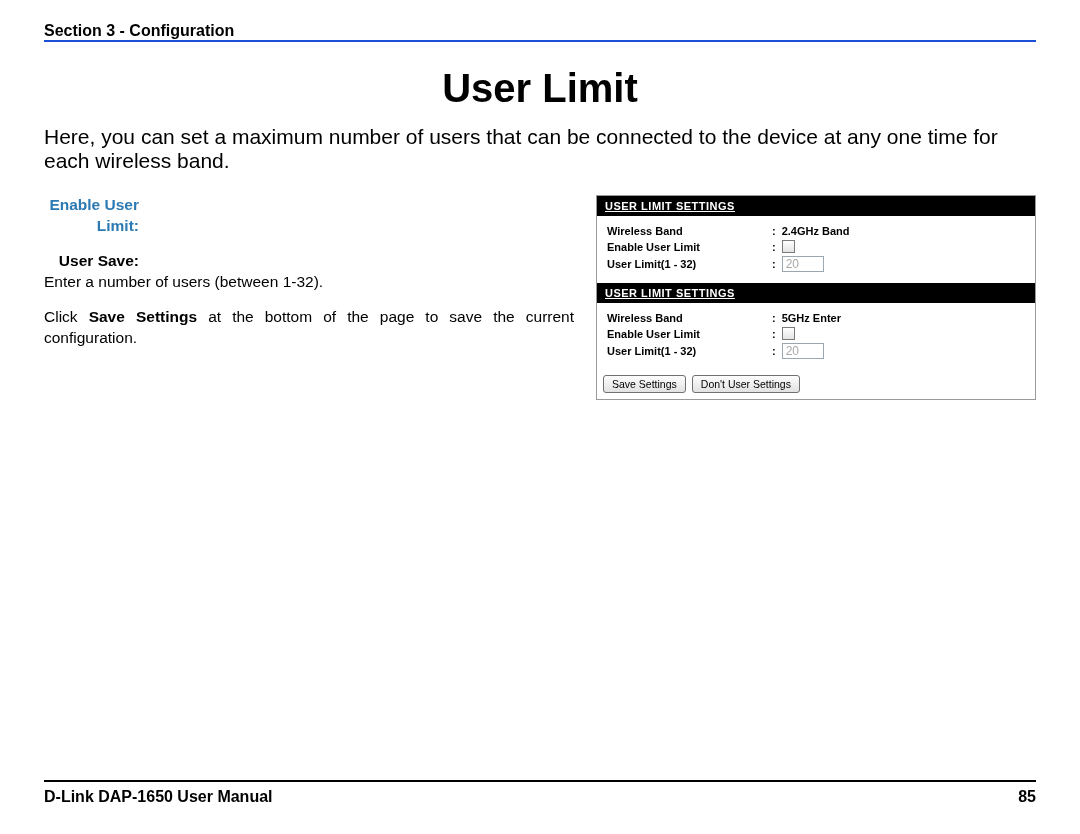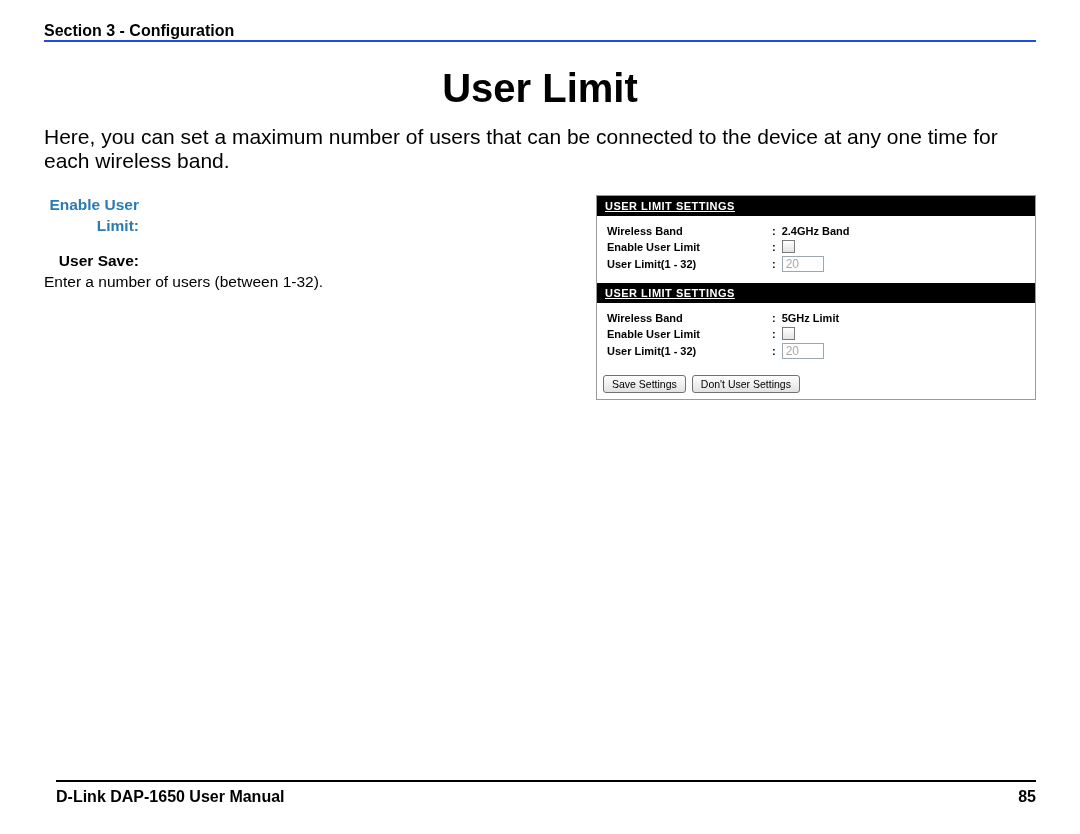--- a/index.html
+++ b/index.html
@@ -120,21 +120,21 @@
     font-family: Arial, sans-serif;
     font-size: 10.5px;
     padding: 2px 8px;
     border: 1px solid #707070;
     border-radius: 3px;
     background: linear-gradient(#fdfdfd,#e2e2e2);
     cursor: pointer;
   }
   .footer {
     position: absolute;
-    left: 56px;
+    left: 44px;
     right: 44px;
     bottom: 28px;
     border-top: 2px solid #000;
     padding-top: 6px;
     display: flex;
     justify-content: space-between;
     font-size: 16px;
     font-weight: 700;
   }
 </style>
@@ -152,20 +152,26 @@
 <div class="body-row">
 
   <div class="definitions">
     <div class="def-row">
       <div class="def-term accent">Enable User Limit:</div>
     </div>
     <div class="def-row">
       <div class="def-term">User Save:</div>
       <div class="def-desc">Enter a number of users (between 1-32).</div>
     </div>
+    <div class="def-row">
+      <div class="def-term"></div>
+      <div class="def-desc">
+        <span>Click </span><b>Save Settings</b><span> at the bottom of the page to save the current configuration.</span>
+      </div>
+    </div>
   </div>
 
   <div class="screenshot">
 
     <div class="panel-header">USER LIMIT SETTINGS</div>
     <div class="panel-body">
       <div class="field-row">
         <span class="field-label">Wireless Band</span>
         <span class="colon">:</span>
         <span class="field-value-bold">2.4GHz Band</span>
@@ -180,21 +186,21 @@
         <span class="colon">:</span>
         <span class="num-input">20</span>
       </div>
     </div>
 
     <div class="panel-header">USER LIMIT SETTINGS</div>
     <div class="panel-body">
       <div class="field-row">
         <span class="field-label">Wireless Band</span>
         <span class="colon">:</span>
-        <span class="field-value-bold">5GHz Limit</span>
+        <span class="field-value-bold">5GHz Enter</span>
       </div>
       <div class="field-row">
         <span class="field-label">Enable User Limit</span>
         <span class="colon">:</span>
         <span class="checkbox"></span>
       </div>
       <div class="field-row">
         <span class="field-label">User Limit(1 - 32)</span>
         <span class="colon">:</span>
         <span class="num-input">20</span>

